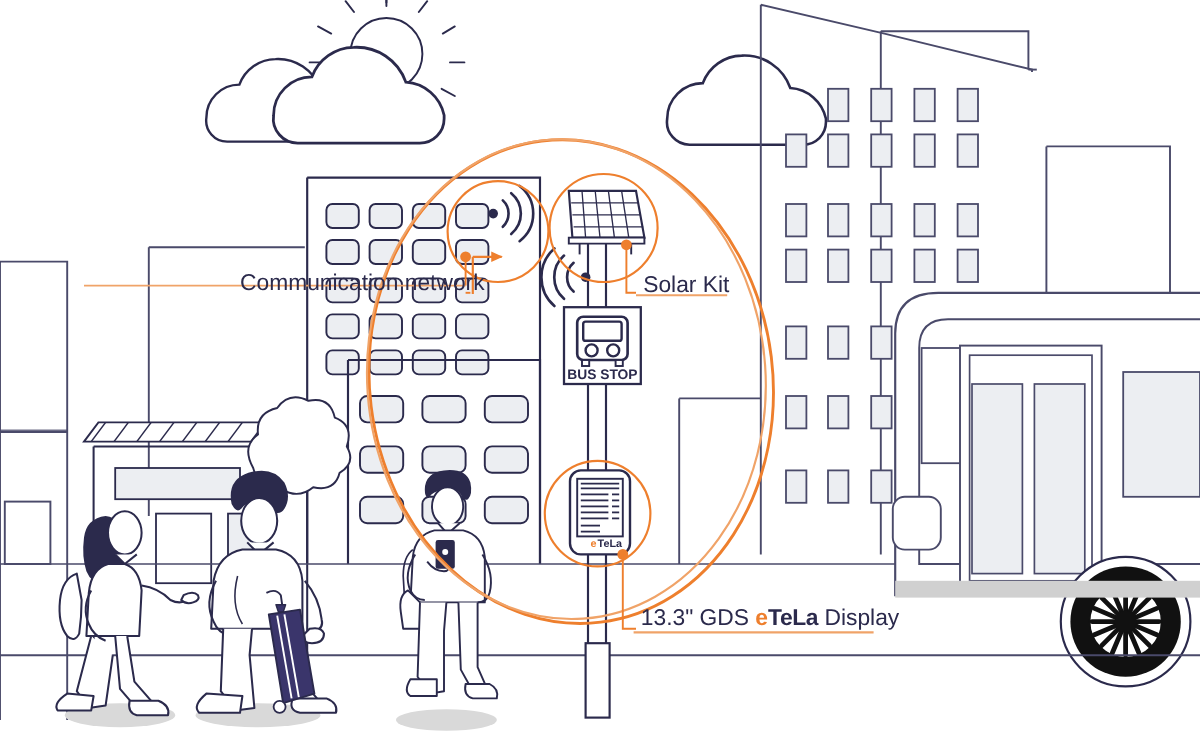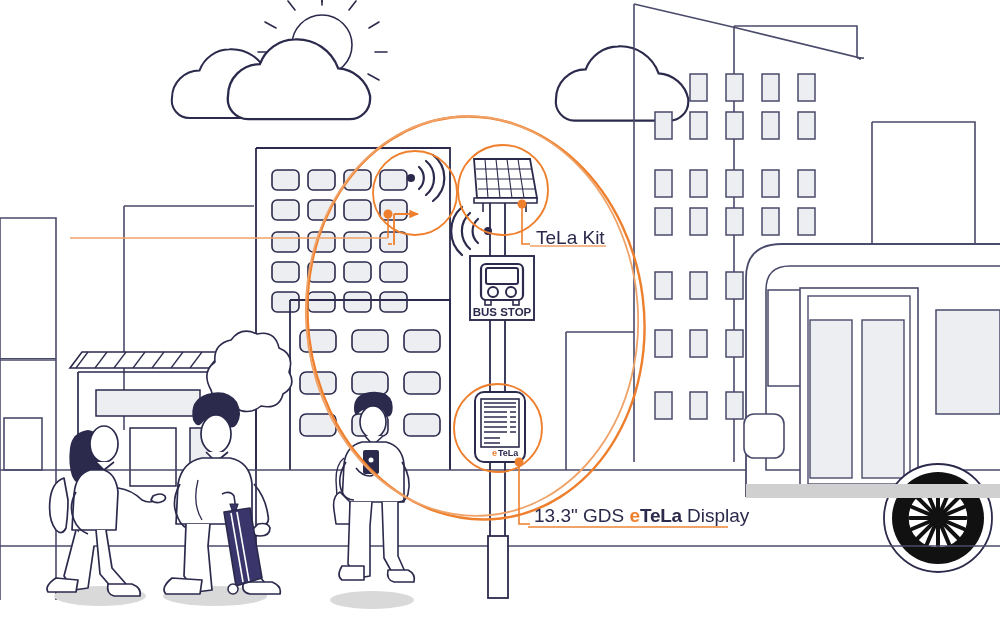--- a/index.html
+++ b/index.html
@@ -386,20 +386,21 @@
 
       <g>
         <circle cx="519" cy="462" r="4.5" fill="#ee7f2d" stroke="none"></circle>
         <path d="M519,462 L519,524 L530,524" stroke="#ee7f2d" stroke-width="1.6"></path>
         <path d="M528,527 L728,527" stroke="#f0a368" stroke-width="1.8"></path>
       </g>
     </g>
 
   </svg>
 
-
-  <div class="lbl" id="lbl-solar">TeLa Kit</div>
+  <div class="lbl" id="lbl-comm">Communication network</div>
+
+  <div class="lbl" id="lbl-solar">Solar Kit</div>
 
   <div class="lbl" id="lbl-disp">
     <span>13.3" GDS </span><span class="logo-e">e</span><span class="logo-t">TeLa</span><span> Display</span>
   </div>
 
 </div>
 
 </body></html>

